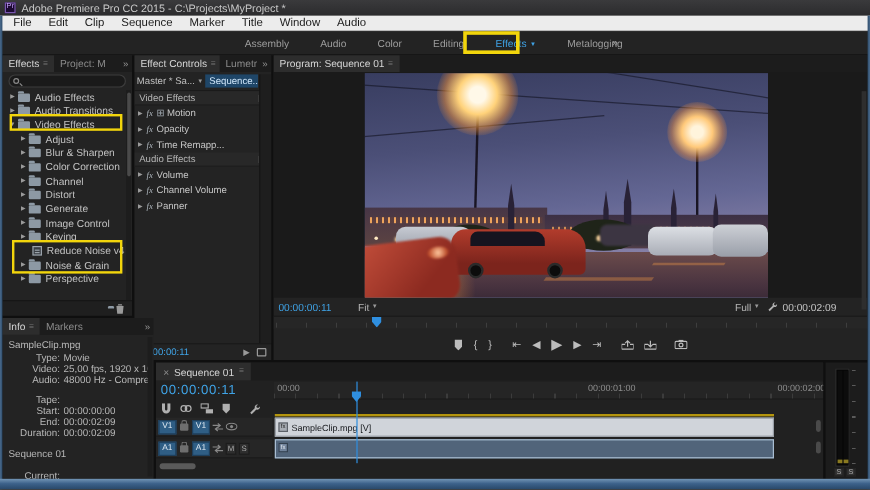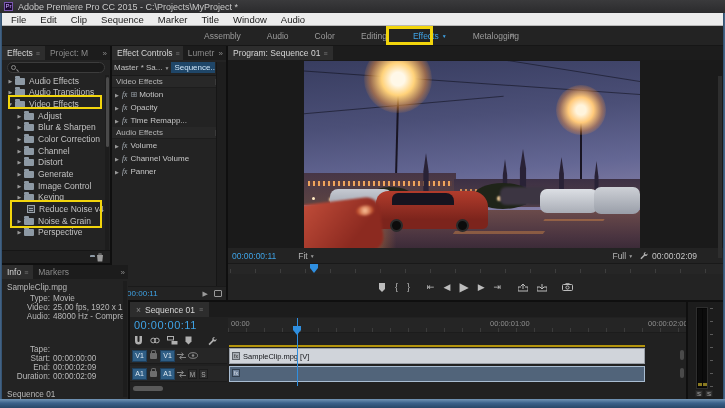--- a/index.html
+++ b/index.html
@@ -473,21 +473,21 @@
           <span class="ival">Movie</span>
         </div>
       <div class="irow">
           <span class="ilab">Video:</span>
           <span class="ival">25,00 fps, 1920 x 10</span>
         </div>
       <div class="irow">
           <span class="ilab">Audio:</span>
           <span class="ival">48000 Hz - Compre</span>
         </div>
-      <div class="irow" style="margin-top:24px;">
+      <div class="irow" style="margin-top:8px;">
           <span class="ilab">Tape:</span>
           <span class="ival"></span>
         </div>
       <div class="irow">
           <span class="ilab">Start:</span>
           <span class="ival">00:00:00:00</span>
         </div>
       <div class="irow">
           <span class="ilab">End:</span>
           <span class="ival">00:00:02:09</span>

